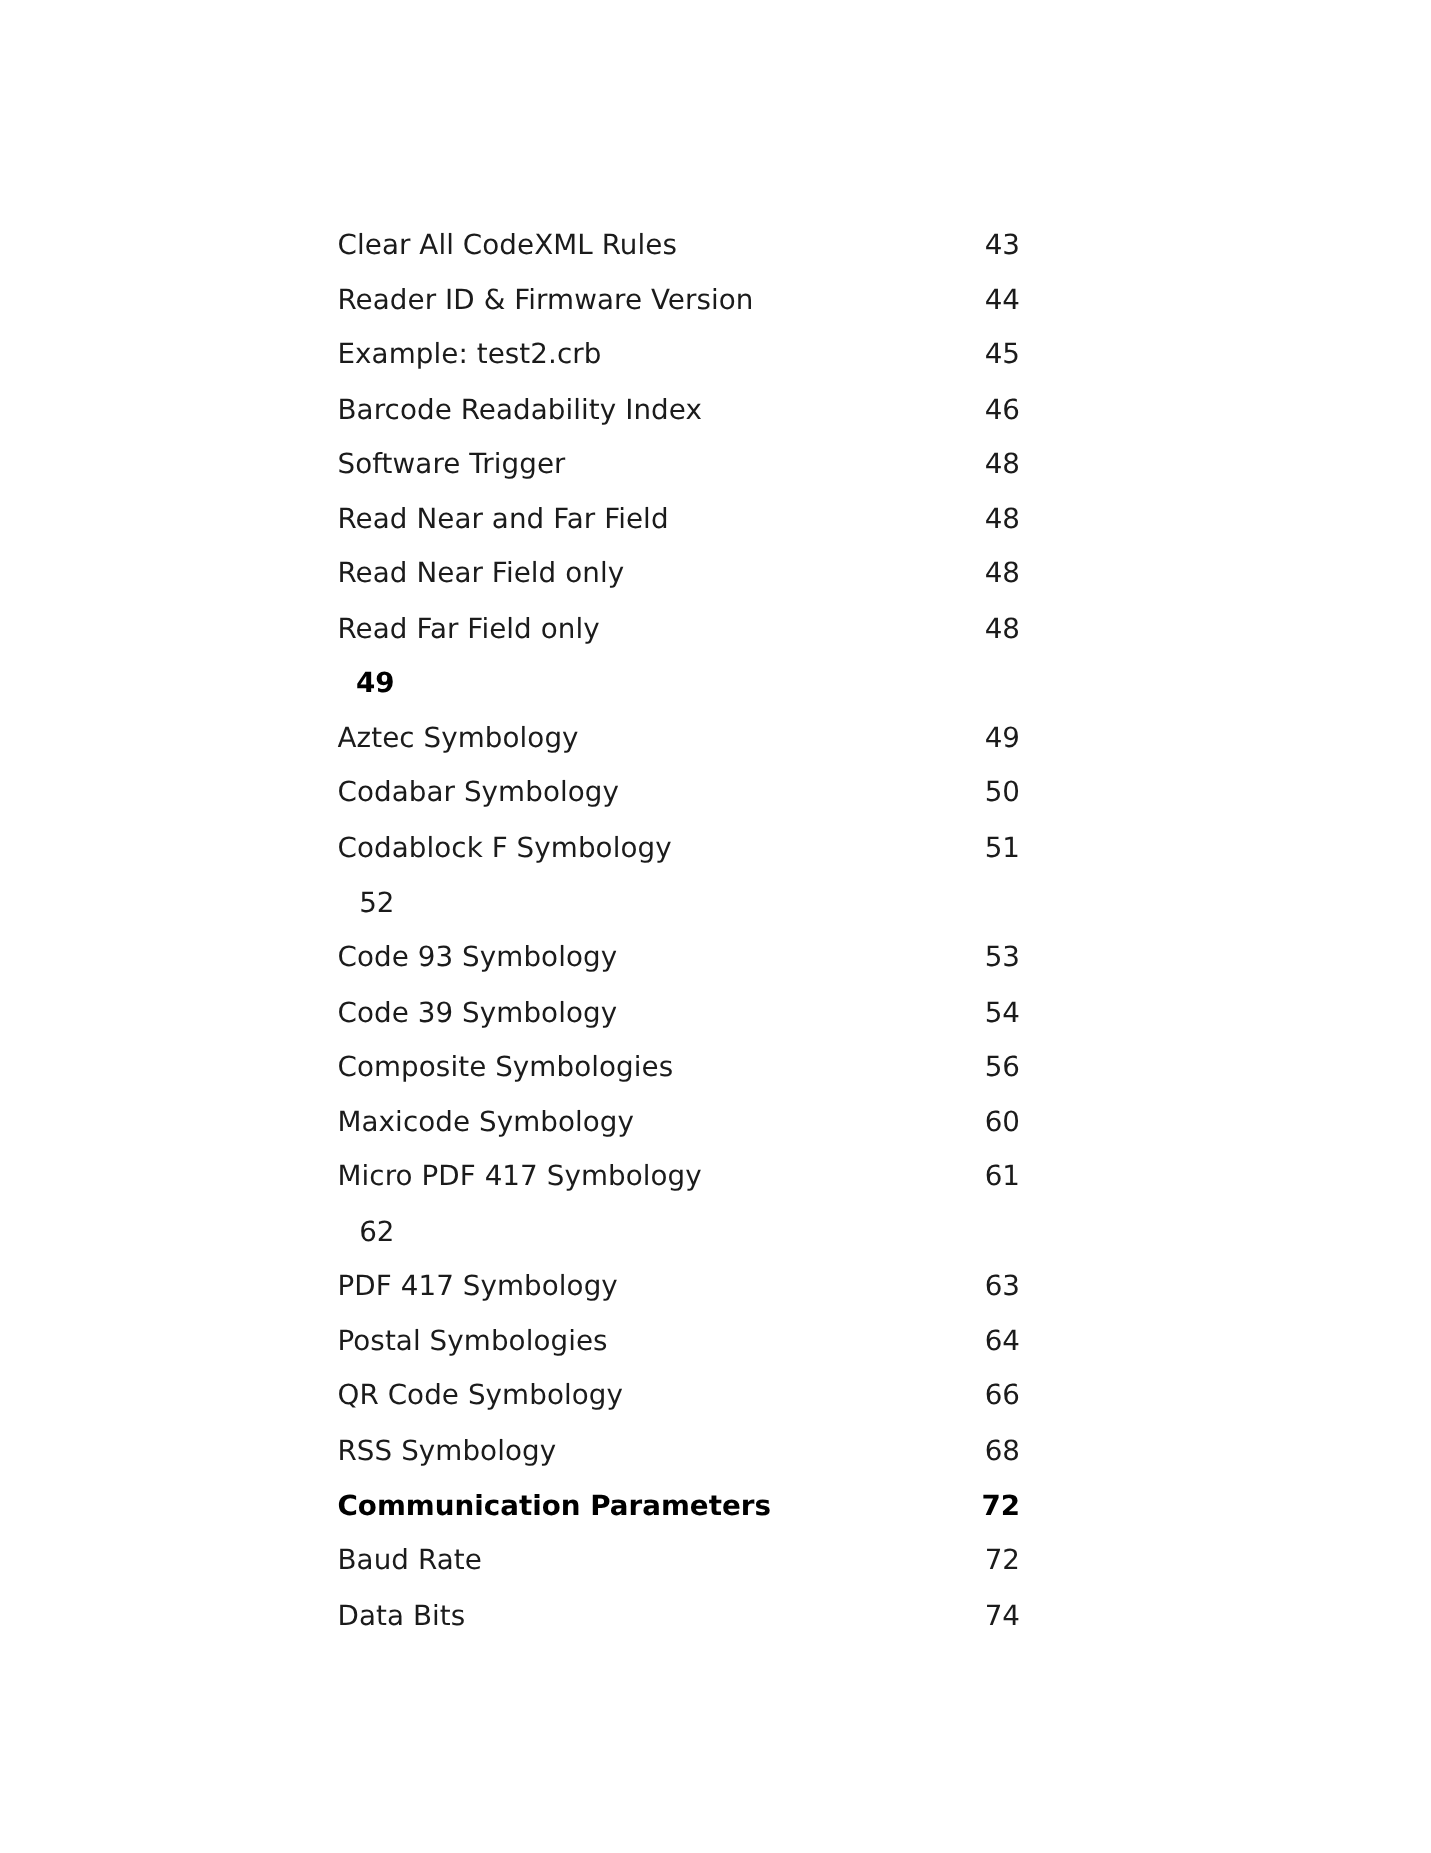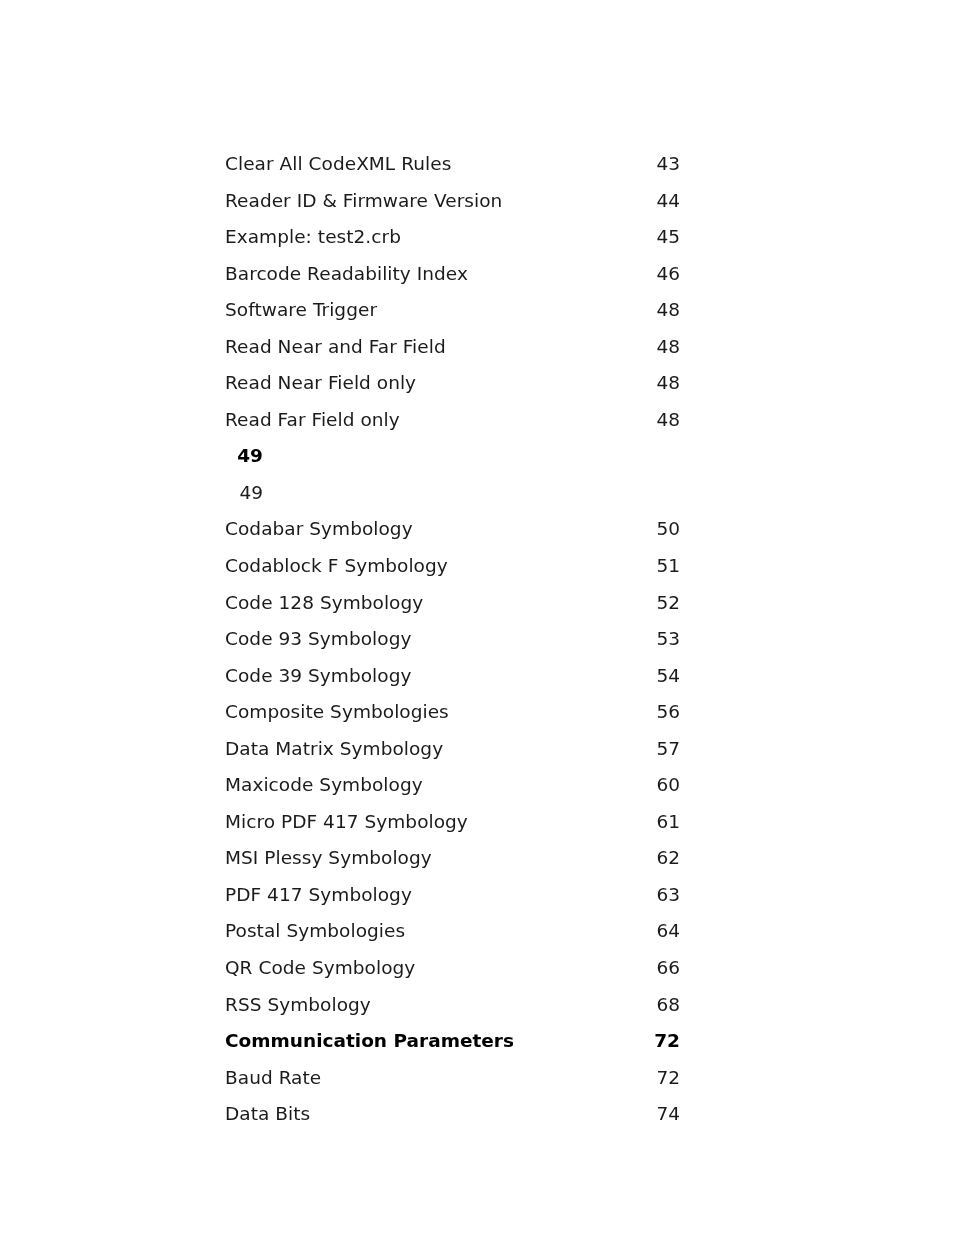--- a/index.html
+++ b/index.html
@@ -101,60 +101,55 @@
         <span class="toc-page-number">48</span>
       </div>
       <div class="toc-entry">
         <span class="toc-title">Read Far Field only</span>
         <span class="toc-page-number">48</span>
       </div>
       <div class="toc-entry is-section">
         <span class="toc-page-number">49</span>
       </div>
       <div class="toc-entry">
+        <span class="toc-title">Aztec Symbology</span>
         <span class="toc-page-number">49</span>
       </div>
       <div class="toc-entry">
         <span class="toc-title">Codabar Symbology</span>
         <span class="toc-page-number">50</span>
       </div>
       <div class="toc-entry">
         <span class="toc-title">Codablock F Symbology</span>
         <span class="toc-page-number">51</span>
       </div>
       <div class="toc-entry">
-        <span class="toc-title">Code 128 Symbology</span>
         <span class="toc-page-number">52</span>
       </div>
       <div class="toc-entry">
         <span class="toc-title">Code 93 Symbology</span>
         <span class="toc-page-number">53</span>
       </div>
       <div class="toc-entry">
         <span class="toc-title">Code 39 Symbology</span>
         <span class="toc-page-number">54</span>
       </div>
       <div class="toc-entry">
         <span class="toc-title">Composite Symbologies</span>
         <span class="toc-page-number">56</span>
       </div>
       <div class="toc-entry">
-        <span class="toc-title">Data Matrix Symbology</span>
-        <span class="toc-page-number">57</span>
-      </div>
-      <div class="toc-entry">
         <span class="toc-title">Maxicode Symbology</span>
         <span class="toc-page-number">60</span>
       </div>
       <div class="toc-entry">
         <span class="toc-title">Micro PDF 417 Symbology</span>
         <span class="toc-page-number">61</span>
       </div>
       <div class="toc-entry">
-        <span class="toc-title">MSI Plessy Symbology</span>
         <span class="toc-page-number">62</span>
       </div>
       <div class="toc-entry">
         <span class="toc-title">PDF 417 Symbology</span>
         <span class="toc-page-number">63</span>
       </div>
       <div class="toc-entry">
         <span class="toc-title">Postal Symbologies</span>
         <span class="toc-page-number">64</span>
       </div>

